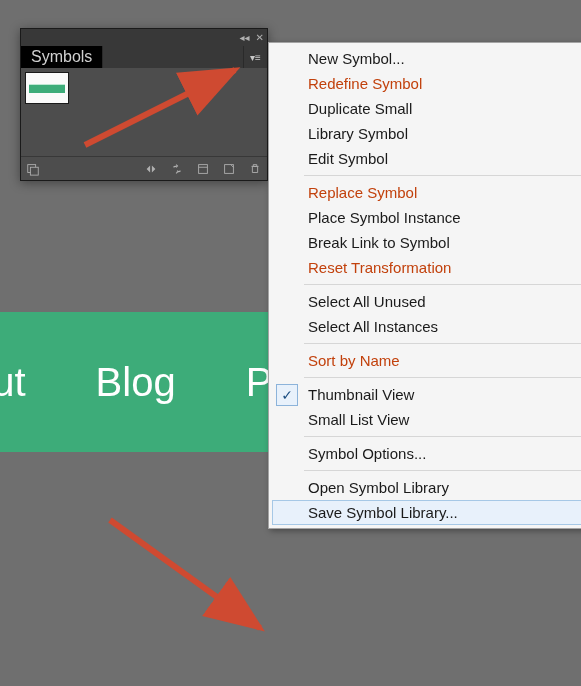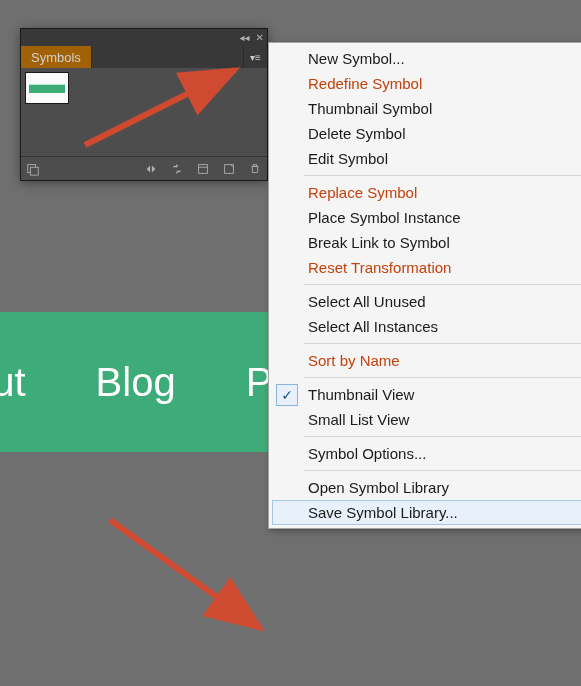--- a/index.html
+++ b/index.html
@@ -59,23 +59,23 @@
     font-size: 10px;
     cursor: default;
   }
   .panel-tabs {
     height: 22px;
     background: #383838;
     display: flex;
     align-items: stretch;
   }
   .panel-tab {
-    background: #a16207;
+    background: #000000;
     color: #d0d0d0;
-    font-size: 13px;
+    font-size: 16px;
     padding: 3px 10px;
     border-right: 1px solid #2a2a2a;
     display: flex;
     align-items: center;
   }
   .panel-tabs .spacer { flex: 1; background: #383838; }
   .panel-menu-btn {
     width: 24px;
     background: #383838;
     color: #c8c8c8;
@@ -254,24 +254,24 @@
 </div>
 
 <div class="context-menu" id="context-menu">
     <div class="menu-item">
       <span>New Symbol...</span>
     </div>
     <div class="menu-item disabled">
       <span>Redefine Symbol</span>
     </div>
     <div class="menu-item">
-      <span>Thumbnail Symbol</span>
-    </div>
-    <div class="menu-item">
-      <span>Delete Symbol</span>
+      <span>Duplicate Small</span>
+    </div>
+    <div class="menu-item">
+      <span>Library Symbol</span>
     </div>
     <div class="menu-item">
       <span>Edit Symbol</span>
     </div>
     <div class="menu-sep"></div>
     <div class="menu-item disabled">
       <span>Replace Symbol</span>
     </div>
     <div class="menu-item">
       <span>Place Symbol Instance</span>

